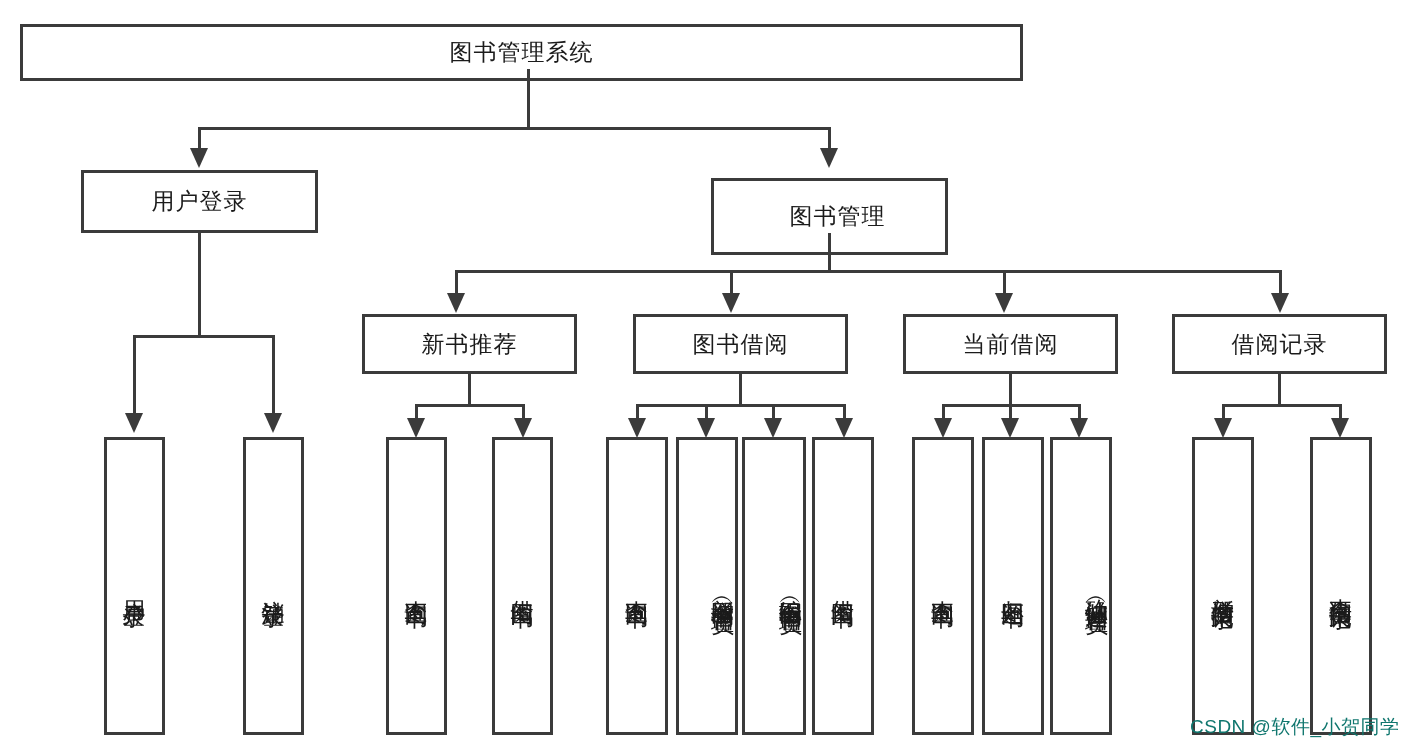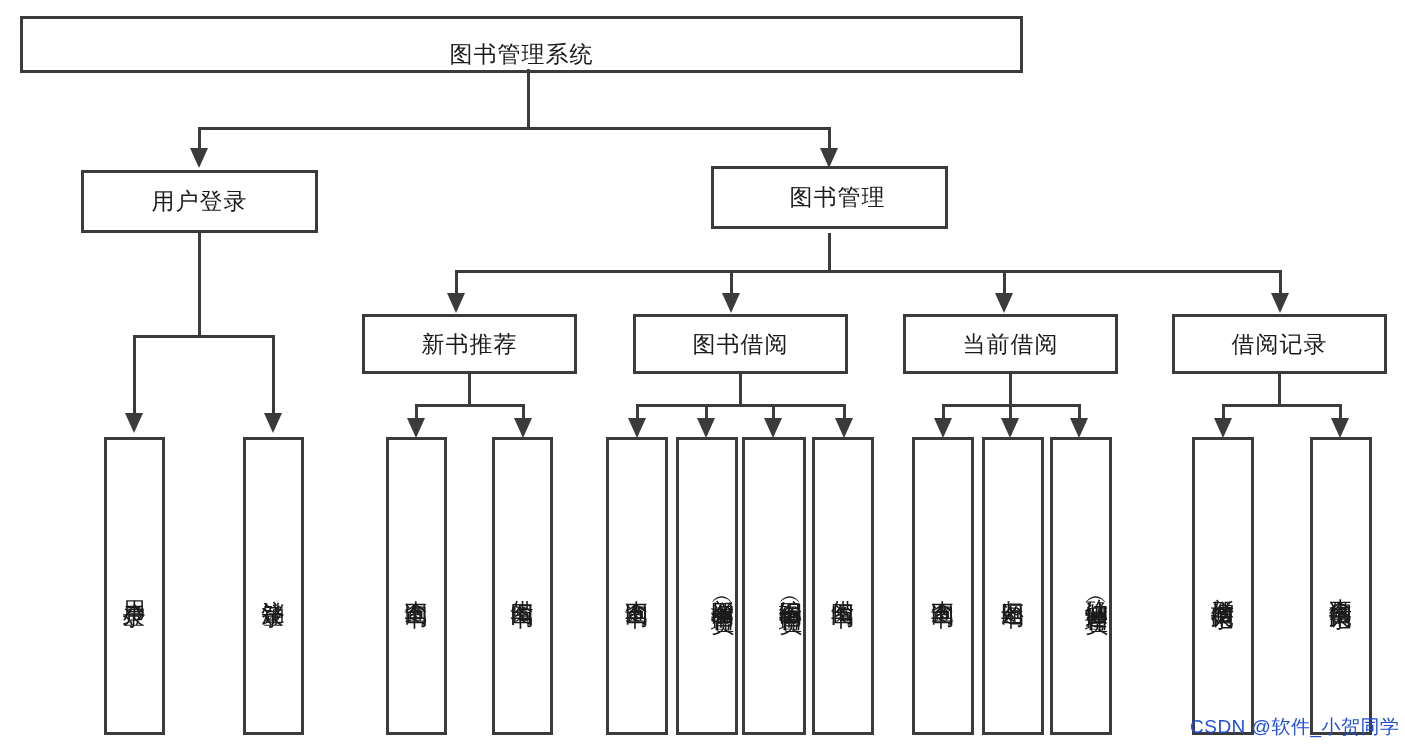--- a/index.html
+++ b/index.html
@@ -69,49 +69,49 @@
     height: 0;
     border-left: 9px solid transparent;
     border-right: 9px solid transparent;
     border-top: 20px solid #3b3b3b;
   }
 
   
   #watermark {
     position: absolute;
     font-size: 19px;
-    color: #1d4ed8;
+    color: #0f766e;
     white-space: nowrap;
     letter-spacing: 0.5px;
   }
 </style>
 </head>
 <body>
 
 <div id="canvas">
 
-  <div class="node h" style="left:20px; top:16px; width:1003px; height:57px;align-items:flex-end;">
+  <div class="node h" style="left:20px; top:24px; width:1003px; height:57px;">
     <span>图书管理系统</span>
   </div>
 
   <div class="vline" style="left:527px; top:69px; height:58px;"></div>
 
   <div class="hline" style="left:198px; top:127px; width:632px;"></div>
 
   <div class="vline" style="left:198px; top:127px; height:23px;"></div>
   <div class="arrow" style="left:190px; top:148px;"></div>
 
   <div class="vline" style="left:828px; top:127px; height:23px;"></div>
   <div class="arrow" style="left:820px; top:148px;"></div>
 
   <div class="node h" style="left:81px; top:170px; width:237px; height:63px;">
     <span>用户登录</span>
   </div>
 
-  <div class="node h" style="left:711px; top:166px; width:237px; height:63px;padding-left:16px;">
+  <div class="node h" style="left:711px; top:178px; width:237px; height:77px;padding-left:16px;">
     <span>图书管理</span>
   </div>
 
   <div class="vline" style="left:198px; top:233px; height:102px;"></div>
   <div class="hline" style="left:133px; top:335px; width:142px;"></div>
   <div class="vline" style="left:133px; top:335px; height:80px;"></div>
   <div class="arrow" style="left:125px; top:413px;"></div>
   <div class="vline" style="left:272px; top:335px; height:80px;"></div>
   <div class="arrow" style="left:264px; top:413px;"></div>
 

